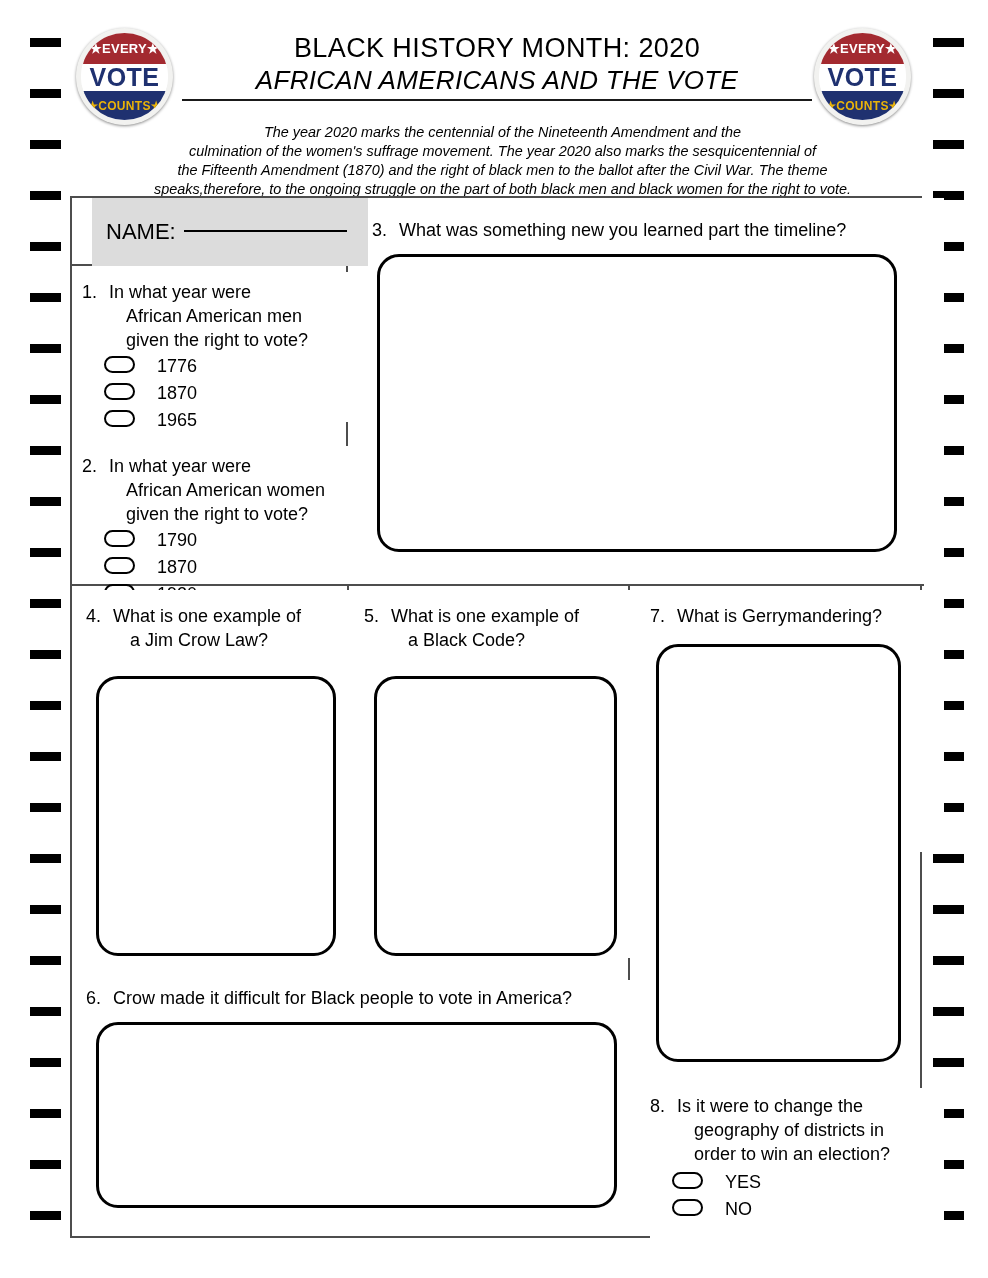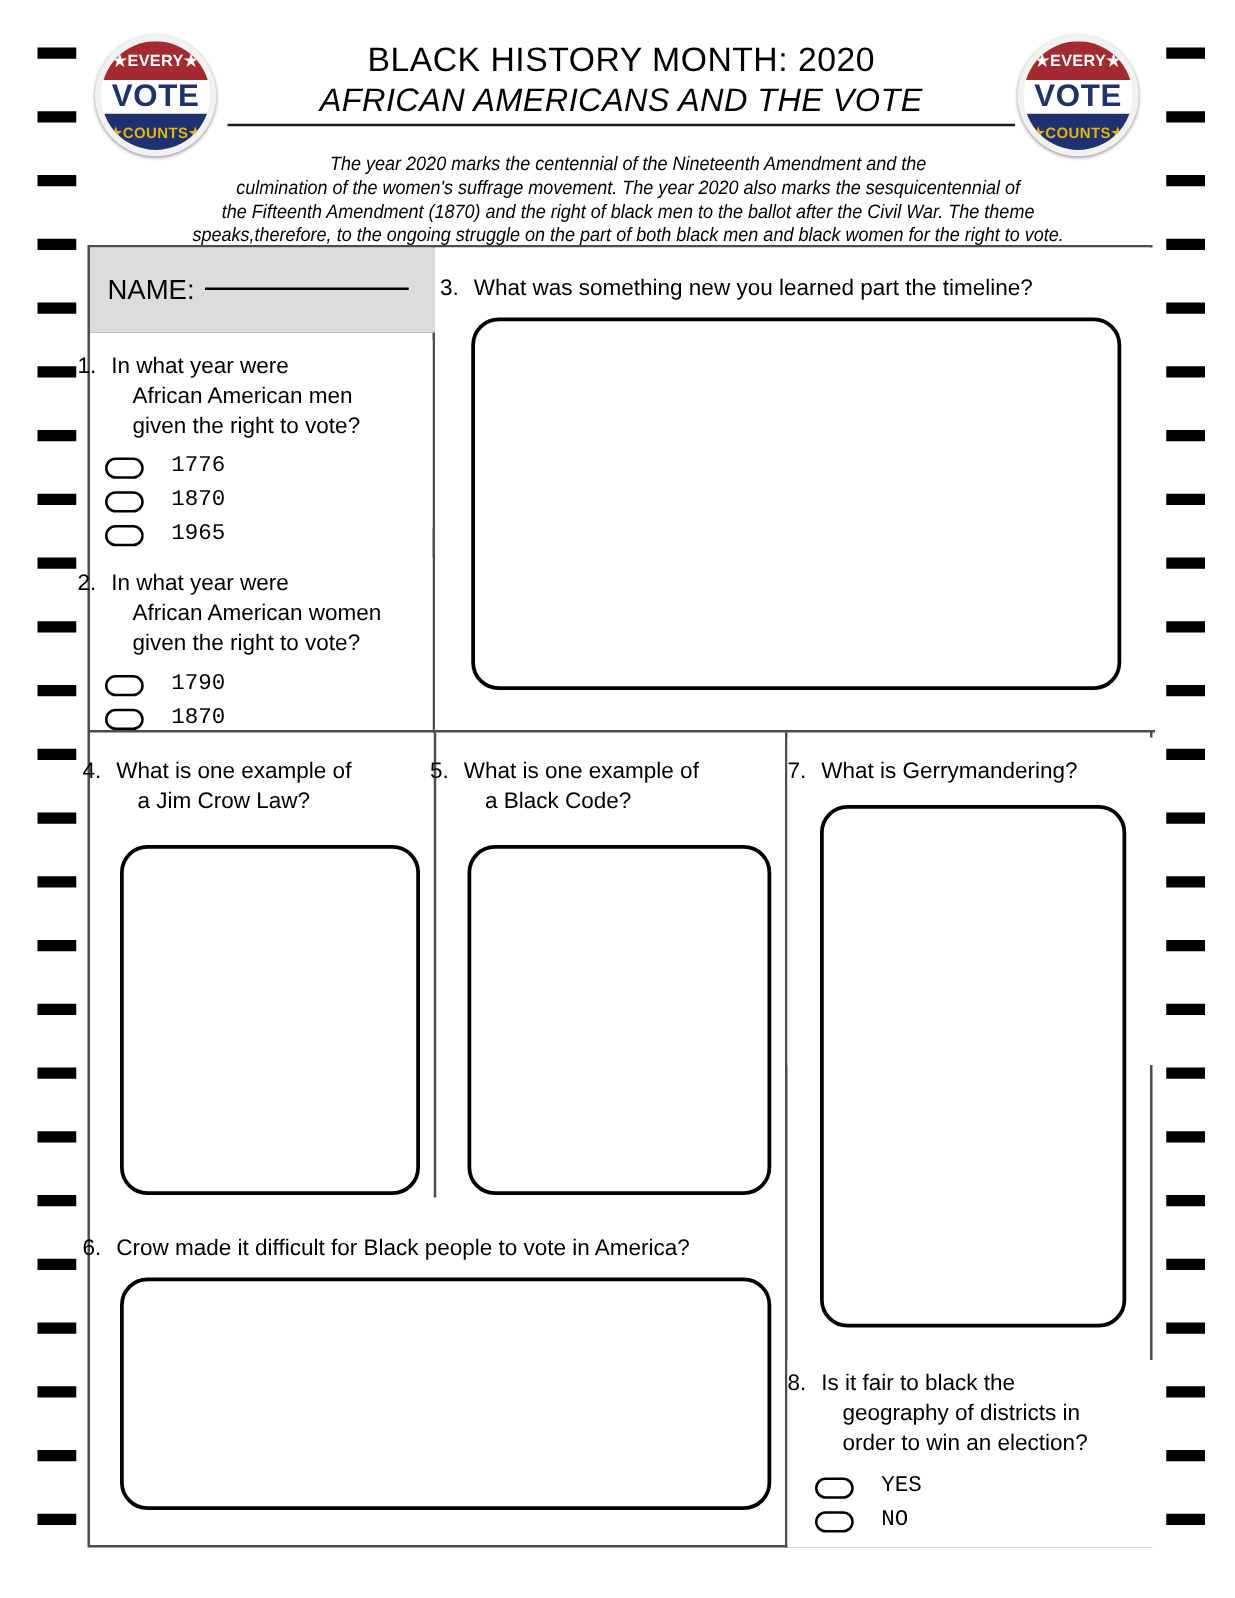--- a/index.html
+++ b/index.html
@@ -129,21 +129,21 @@
 
   
   .sheet {
     position: absolute;
     left: 70px; top: 196px;
     width: 852px;
     height: 1042px;
     border: 2px solid #4d4d4d;
     background: #ffffff;
   }
-  .cell { position: absolute; background: #ffffff; }
+  .cell { position: absolute; background: #ffffff; margin-left: 20px; }
   .vline { position: absolute; background: #4d4d4d; width: 2px; }
   .hline { position: absolute; background: #4d4d4d; height: 2px; }
 
   
   .name-cell {
     left: 0; top: 0; width: 276px; height: 68px;
     background: #dcdcdc;
     display: flex; align-items: center;
     padding-left: 14px;
   }
@@ -156,23 +156,22 @@
     margin-bottom: 3px;
   }
 
   
   .q { font-size: 18px; color: #000000; line-height: 24px; }
   .q-num { display: inline-block; }
   .q-hang { padding-left: 22px; text-indent: -22px; }
 
   
   .opt-row {
-    display: flex; align-items: flex-end;
+    display: flex; align-items: flex-start;
     height: 27px;
-    font-family: Liberation Mono, monospace;
   }
   .pill {
     width: 31px; height: 17px;
     border: 2.2px solid #000000;
     border-radius: 9px;
     background: #ffffff;
     flex: none;
   }
   .opt-label {
     font-size: 18px; color: #000000;
@@ -386,21 +385,21 @@
       <div class="q q-hang">
         <span class="q-num">7. </span>
         <span>What is Gerrymandering?</span>
       </div>
     </div>
     <div class="answer-box" style="left:584px; top:446px; width:245px; height:418px;"></div>
 
     <div class="cell" style="left:558px; top:890px; width:294px; height:150px; padding:6px 10px 0 22px;">
       <div class="q q-hang">
         <span class="q-num">8. </span>
-        <span>Is it fair to black the</span><br>
+        <span>Is it were to change the</span><br>
         <span>geography of districts in</span><br>
         <span>order to win an election?</span>
       </div>
       <div style="margin-top:6px;">
         <div class="opt-row">
           <span class="pill"></span>
           <span class="opt-label">YES</span>
         </div>
         <div class="opt-row">
           <span class="pill"></span>

